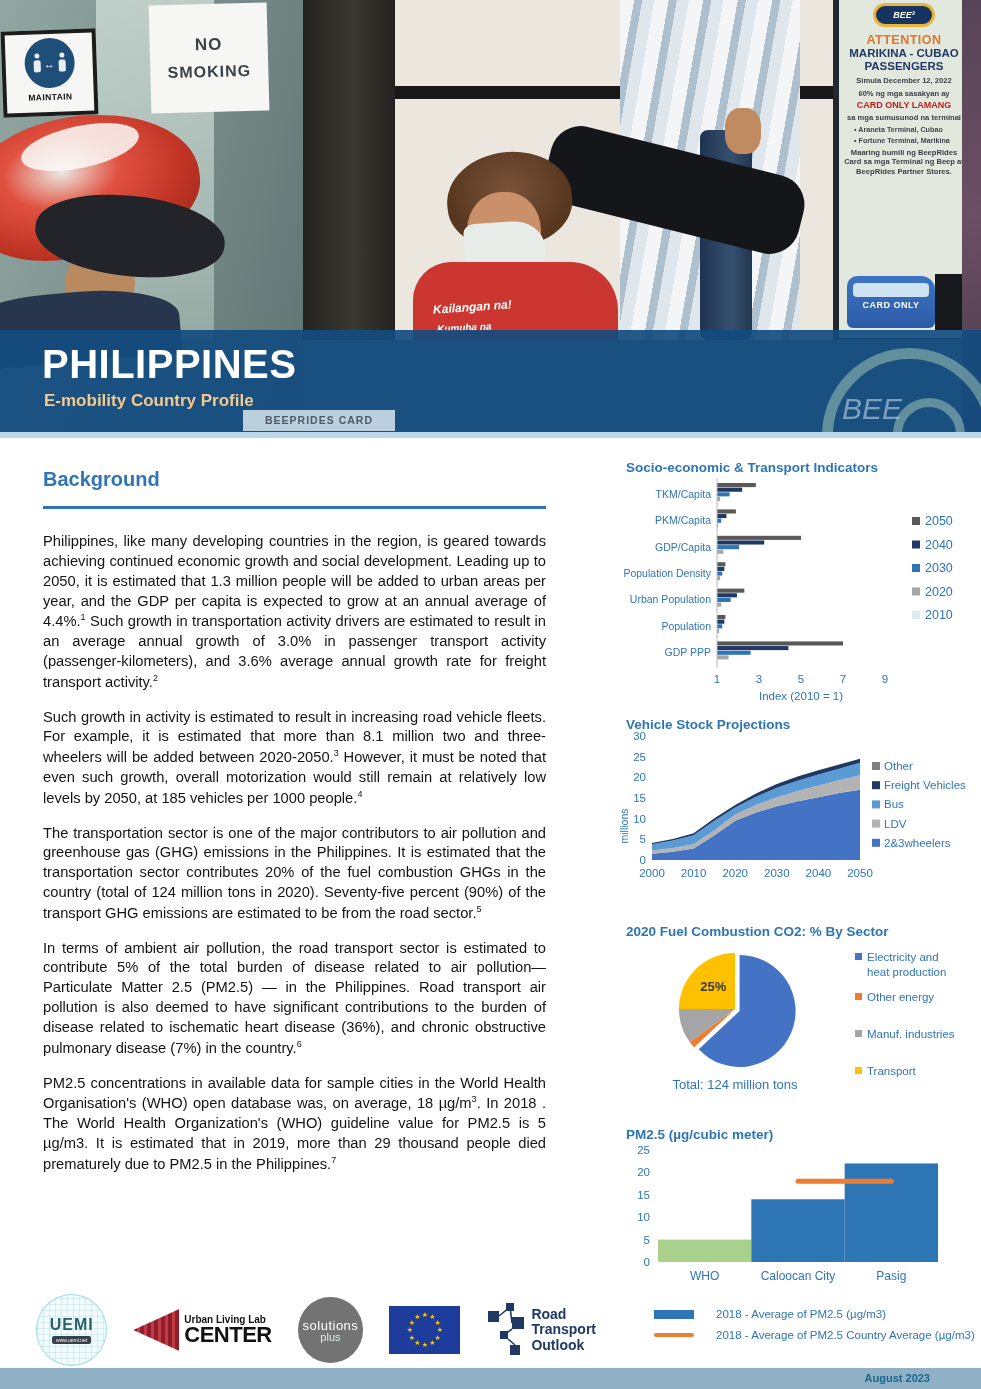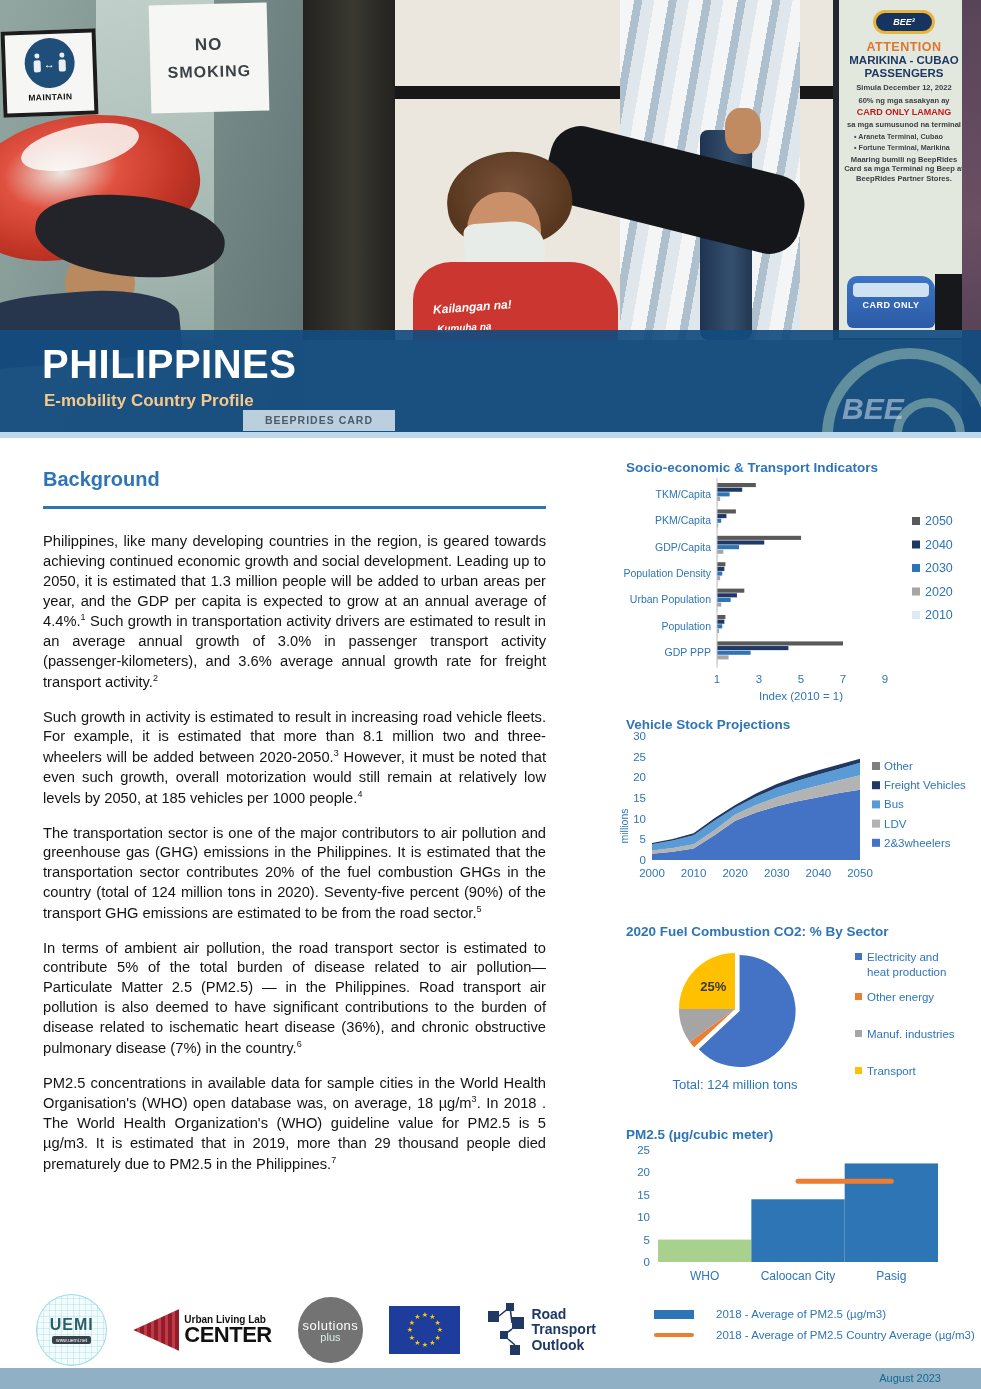--- a/index.html
+++ b/index.html
@@ -34,37 +34,37 @@
   .curtain-navy{position:absolute;left:305px;top:130px;width:52px;height:210px;background:linear-gradient(90deg,#1f3350,#35506f 60%,#22374f);border-radius:8px}
   .w-hair{position:absolute;left:52px;top:152px;width:125px;height:95px;background:radial-gradient(ellipse at 50% 40%,#7a523a 0%,#58371f 70%);border-radius:50% 50% 45% 45%;transform:rotate(-6deg)}
   .w-face{position:absolute;left:72px;top:192px;width:74px;height:84px;background:#c9906a;border-radius:46%}
   .w-mask{position:absolute;left:70px;top:222px;width:80px;height:64px;background:#e7ece9;border-radius:14% 40% 48% 48%;transform:rotate(-4deg)}
   .w-shirt{position:absolute;left:18px;top:262px;width:205px;height:78px;background:#cc3630;border-radius:38px 48px 0 0}
   .shirt-txt1{position:absolute;left:38px;top:300px;color:#fff;font-size:12px;font-style:italic;font-weight:bold;transform:rotate(-4deg)}
   .shirt-txt2{position:absolute;left:42px;top:322px;color:#fff;font-size:10px;font-style:italic;font-weight:bold;transform:rotate(-3deg)}
   .w-arm{position:absolute;left:150px;top:150px;width:260px;height:80px;background:#15161a;border-radius:30px;transform:rotate(14deg)}
   .hand{position:absolute;left:330px;top:108px;width:36px;height:46px;background:#c08b60;border-radius:40%}
   .poster-zone{position:absolute;left:833px;top:0;width:148px;height:340px;background:#232730}
-  .poster{position:absolute;left:6px;top:0;width:130px;height:338px;background:#e2e8dd;padding:8px 5px;text-align:center}
+  .poster{position:absolute;left:6px;top:0;width:130px;height:338px;background:#e2e8dd;padding:1px 5px;text-align:center}
   .beep-pill{width:62px;height:24px;margin:2px auto 6px;background:#16345f;border:3px solid #e8b53a;border-radius:12px;color:#fff;font-size:9px;font-weight:bold;font-style:italic;line-height:18px}
   .po-attn{color:#e0762d;font-weight:bold;font-size:12.5px;letter-spacing:.5px}
   .po-head{color:#1f3864;font-weight:bold;font-size:11.5px;line-height:1.15}
   .po-line{font-size:7.6px;color:#3a3f45;font-weight:bold;margin-top:3px;line-height:1.25}
   .po-red{color:#bf1d1d;font-size:9px;font-weight:bold;margin-top:2px}
   .po-bullet{font-size:7.2px;color:#40454b;font-weight:bold;text-align:left;padding-left:10px;margin-top:2px}
   .po-bus{position:absolute;left:8px;bottom:10px;width:88px;height:52px;background:linear-gradient(180deg,#3d74c4,#2b5ba6);border-radius:10px 14px 6px 6px}
   .po-bus-win{position:absolute;left:6px;top:7px;width:76px;height:14px;background:#cfe2f2;border-radius:4px}
   .po-bus-label{position:absolute;left:0;right:0;top:24px;color:#fff;font-size:9px;font-weight:bold;letter-spacing:.5px}
   .po-dark{position:absolute;right:4px;bottom:8px;width:30px;height:56px;background:#17181c}
   .edge-strip{position:absolute;right:0;top:0;width:19px;height:432px;background:linear-gradient(180deg,#584458,#6b4f63 50%,#4a3a4e)}
   
   .band{position:absolute;left:0;top:330px;width:981px;height:102px;background:rgba(18,76,128,.92);overflow:hidden}
   .bee-circle1{position:absolute;left:822px;top:18px;width:175px;height:175px;border:11px solid rgba(168,205,185,.5);border-radius:50%}
   .bee-circle2{position:absolute;left:893px;top:68px;width:72px;height:72px;border:9px solid rgba(168,205,185,.5);border-radius:50%}
-  .bee-ghost{position:absolute;left:842px;top:62px;color:rgba(225,238,246,.5);font-size:30px;font-weight:bold;font-style:italic}
+  .bee-ghost{position:absolute;left:842px;top:62px;color:rgba(225,238,246,.5);font-size:30px;font-weight:normal;font-style:italic}
   .page-title{position:absolute;left:42px;top:12px;color:#fff;font-size:40px;font-weight:bold;letter-spacing:.5px}
   .page-subtitle{position:absolute;left:44px;top:61px;color:#f4c98e;font-size:17px;font-weight:bold}
   .card-ghost{position:absolute;left:252px;top:22px;color:rgba(235,245,252,.32);font-size:52px;font-weight:bold;letter-spacing:4px}
   .card-label{position:absolute;left:243px;top:80px;width:152px;height:21px;background:rgba(205,221,232,.9);color:#4d5b66;font-size:10.5px;font-weight:bold;letter-spacing:1px;text-align:center;line-height:21px}
   .divider{position:absolute;left:0;top:432px;width:981px;height:6px;background:#bcd8ea}
   
   .left-col{position:absolute;left:43px;top:468px;width:503px}
   .bg-heading{color:#2e75b6;font-size:20px;font-weight:bold}
   .bg-rule{height:3px;background:#2e75b6;margin-top:15px}
   .paras{margin-top:23px}
@@ -91,21 +91,21 @@
   .ullc-bottom{font-size:22px;font-weight:bold;color:#111;letter-spacing:-.5px;line-height:.95}
   .logo-splus{width:66px;height:66px;border-radius:50%;background:#737373;display:flex;flex-direction:column;align-items:center;justify-content:center}
   .splus-1{color:#fff;font-size:13px;letter-spacing:.5px}
   .splus-2{color:#d8efe8;font-size:11px;margin-top:-2px}
   .logo-eu{position:relative;width:72px;height:48px;background:#1e3c9b}
   .eu-star{position:absolute;color:#ffcc00;font-size:7px;line-height:7px}
   .logo-ato{display:flex;align-items:center;gap:7px}
   .ato-text div{color:#1f3864;font-size:14px;font-weight:bold;line-height:1.08}
   
   .footer{position:absolute;left:0;bottom:0;width:981px;height:21px;background:#8fb0c5}
-  .footer-date{position:absolute;right:40px;top:0;line-height:21px;color:#156890;font-size:11px;font-weight:normal}
+  .footer-date{position:absolute;right:51px;top:0;line-height:21px;color:#156890;font-size:11px;font-weight:bold}
 </style>
 </head>
 <body>
 
 <div class="page">
 
   <div class="photo">
     <div class="wall-left"></div>
     <div class="glass-pane"></div>
 

